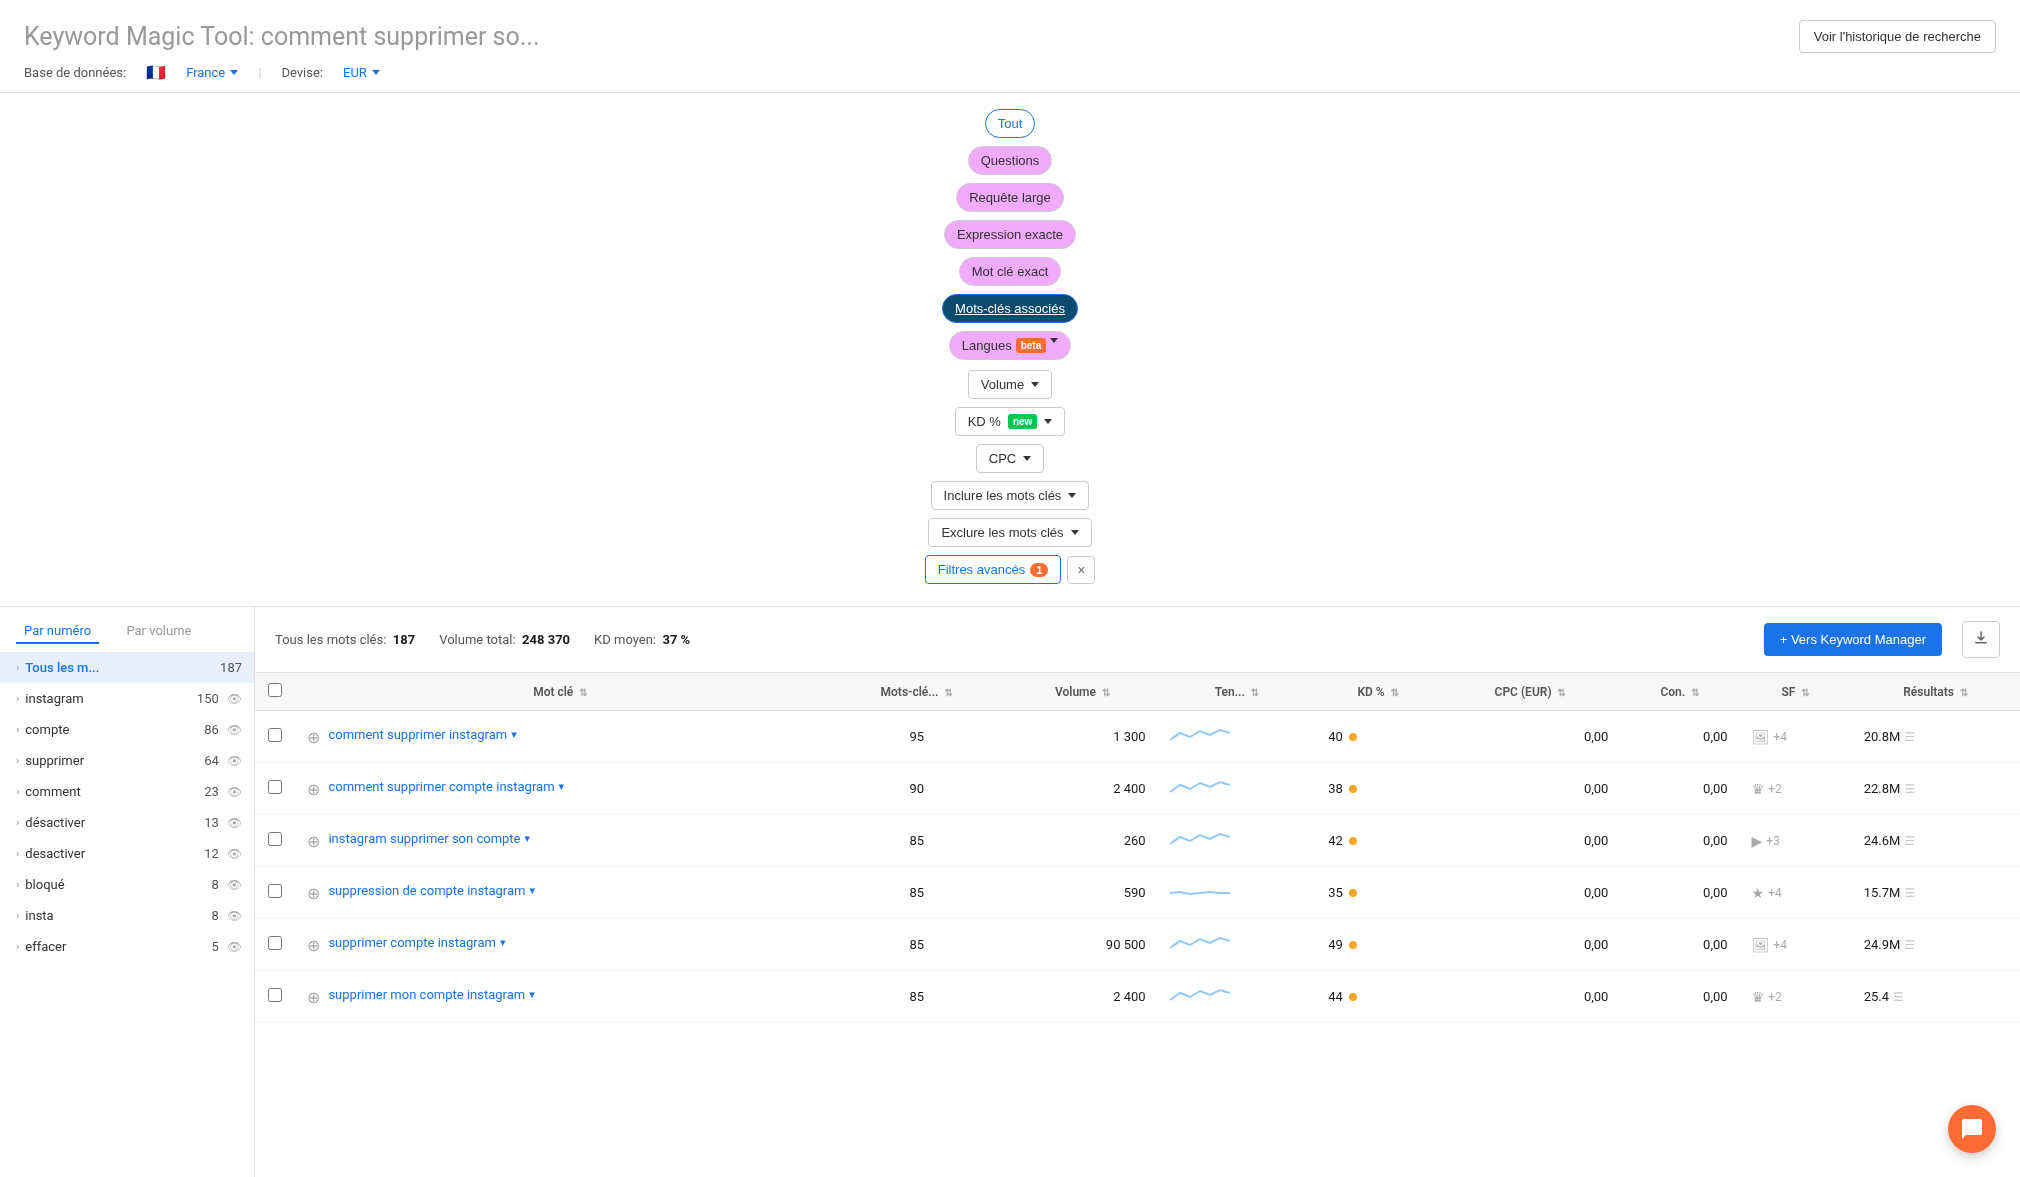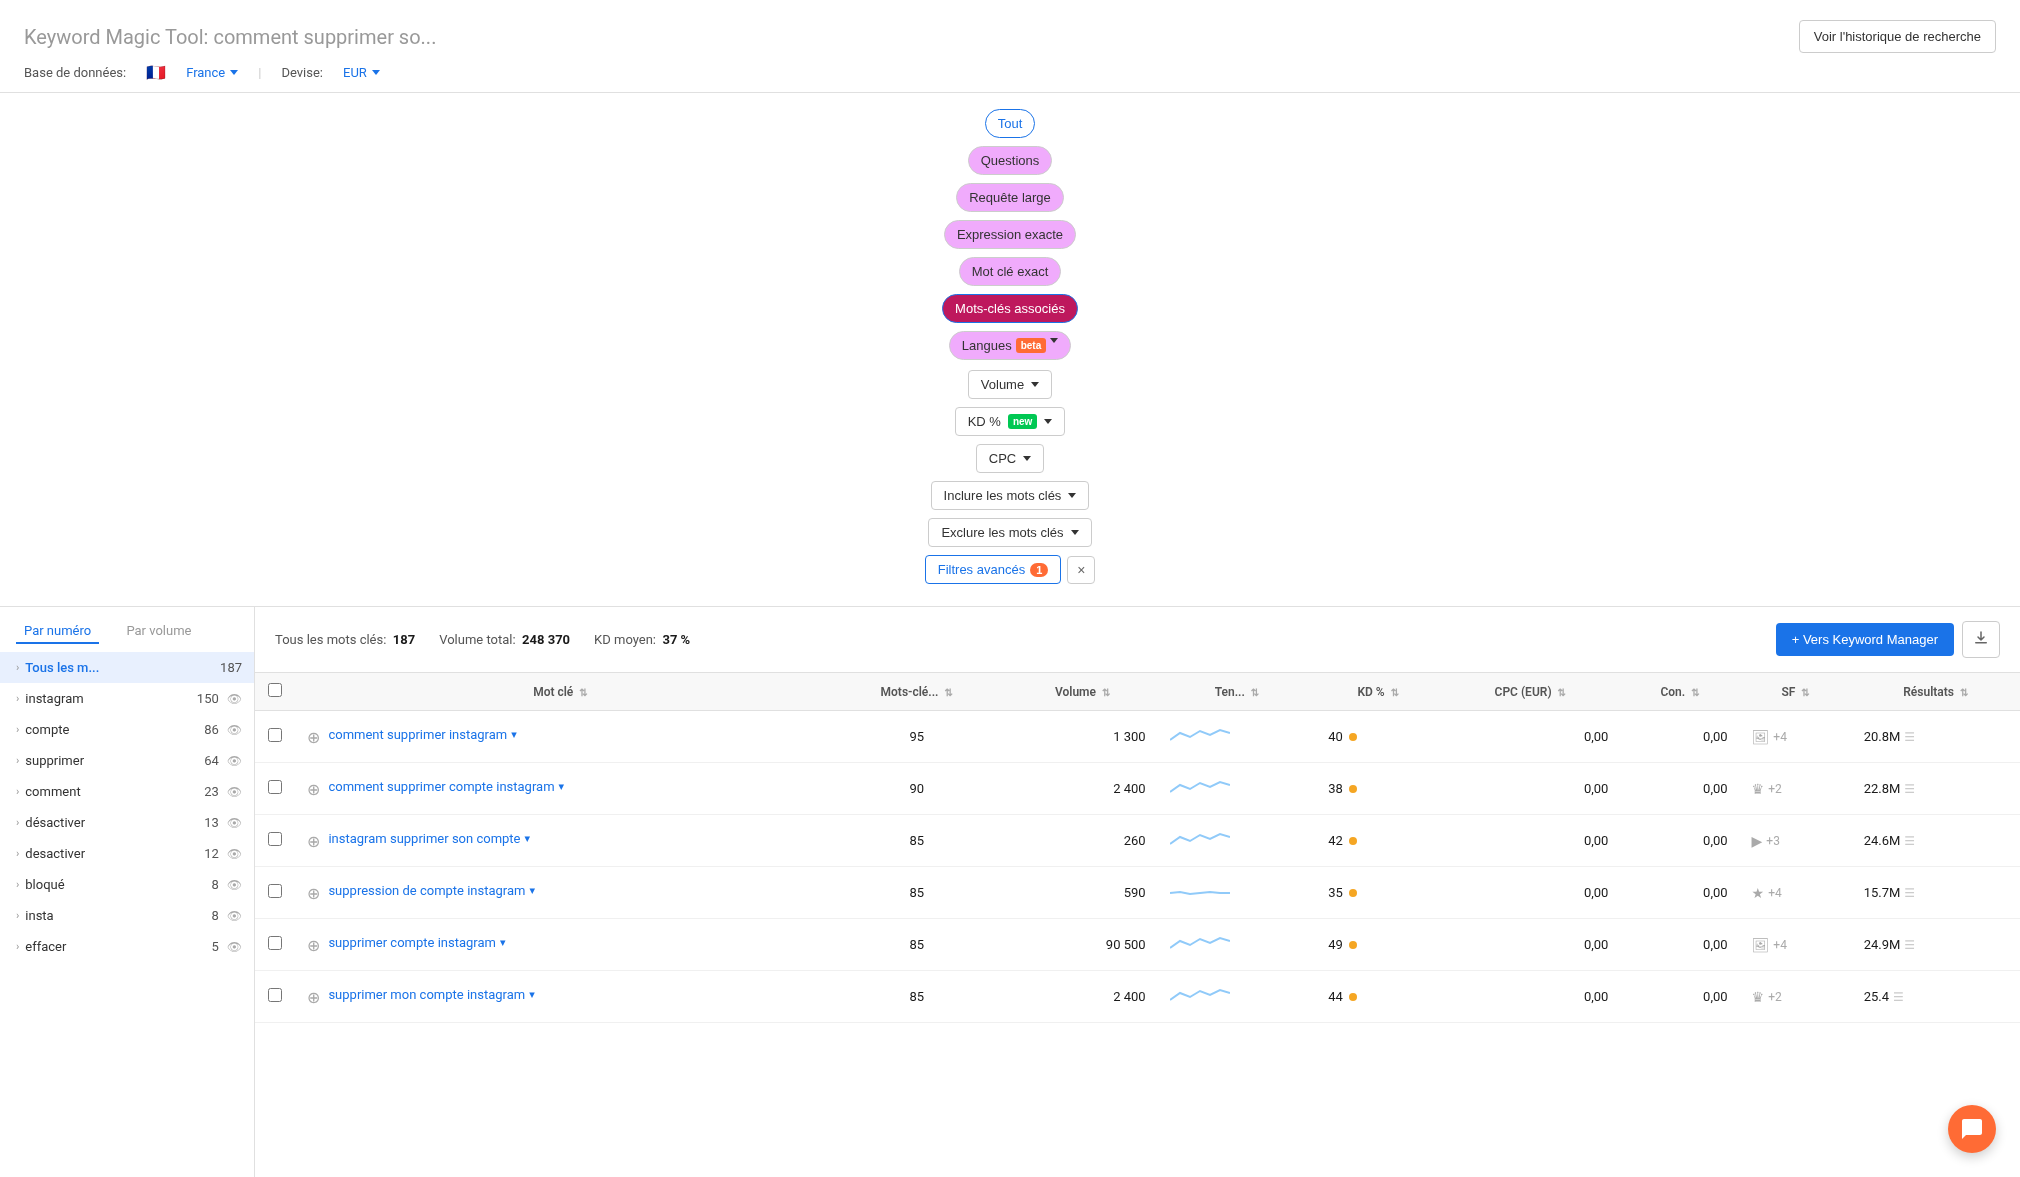--- a/index.html
+++ b/index.html
@@ -1,32 +1,32 @@
 <!DOCTYPE html>
 <html><head>
   <meta charset="utf-8">
   <style>
     * { box-sizing: border-box; margin: 0; padding: 0; }
     body { font-family: -apple-system, BlinkMacSystemFont, 'Segoe UI', Roboto, sans-serif; font-size: 14px; color: #1a1a1a; background: #fff; }
 
     .header { padding: 20px 24px 10px; border-bottom: 1px solid #e0e0e0; }
     .title-row { display: flex; align-items: center; justify-content: space-between; margin-bottom: 10px; }
-    .page-title { font-size: 20px; font-weight: 700; color: #1a1a1a; }
+    .page-title { font-size: 25px; font-weight: 700; color: #1a1a1a; }
     .page-title span { color: #999; font-weight: 400; }
     .history-btn { border: 1px solid #ccc; background: #fff; padding: 8px 14px; border-radius: 4px; cursor: pointer; font-size: 13px; color: #333; }
     .meta-row { display: flex; align-items: center; gap: 20px; font-size: 13px; color: #555; }
     .meta-row .flag { font-size: 16px; }
     .meta-link { color: #1a73e8; cursor: pointer; display: flex; align-items: center; gap: 3px; }
     .meta-sep { color: #ccc; }
 
     .filters-area { padding: 16px 24px 0; border-bottom: 1px solid #e0e0e0; }
     .filter-row { display: flex; align-items: center; gap: 8px; margin-bottom: 10px; flex-wrap: wrap; flex-direction: column; }
     .filter-btn { border: 1px solid #ccc; background: #f0abfc; padding: 6px 12px; border-radius: 20px; cursor: pointer; font-size: 13px; color: #333; white-space: nowrap; }
     .filter-btn.active { border-color: #1a73e8; color: #1a73e8; background: #fff; }
-    .filter-btn.highlighted { background: #be185d; color: #fff; border-color: #1a73e8; }
+    .filter-btn.highlighted { background: #0c4a6e; color: #fff; border-color: #1a73e8; text-decoration: underline; }
     .beta-badge { background: #ff6b35; color: #fff; font-size: 10px; font-weight: 700; padding: 2px 5px; border-radius: 3px; margin-left: 4px; }
     .filter-btn-drop { border: 1px solid #ccc; background: #fff; padding: 6px 12px; border-radius: 4px; cursor: pointer; font-size: 13px; color: #333; display: flex; align-items: center; gap: 5px; white-space: nowrap; }
     .new-badge { background: #00c853; color: #fff; font-size: 10px; font-weight: 700; padding: 2px 5px; border-radius: 3px; margin-left: 2px; }
     .advanced-filter-btn { border: 1px solid #1a73e8; background: #fff; padding: 6px 12px; border-radius: 4px; cursor: pointer; font-size: 13px; color: #1a73e8; display: flex; align-items: center; gap: 5px; }
     .count-badge { background: #ff6b35; color: #fff; font-size: 11px; font-weight: 700; padding: 1px 6px; border-radius: 10px; }
     .close-btn { border: 1px solid #ccc; background: #fff; width: 28px; height: 28px; border-radius: 4px; cursor: pointer; font-size: 14px; color: #666; display: flex; align-items: center; justify-content: center; }
 
     .content-area { display: flex; height: calc(100vh - 180px); min-height: 600px; }
 
     .sidebar { width: 255px; border-right: 1px solid #e0e0e0; padding: 0; overflow-y: auto; }
@@ -39,21 +39,21 @@
     .sidebar-chevron { color: #999; font-size: 11px; }
     .sidebar-label { color: #333; }
     .sidebar-item.active .sidebar-label { color: #1a73e8; font-weight: 500; }
     .sidebar-count { color: #555; font-size: 13px; }
     .sidebar-eye { color: #aaa; font-size: 12px; cursor: pointer; }
 
     .main-area { flex: 1; overflow: auto; }
     .stats-bar { display: flex; align-items: center; justify-content: space-between; padding: 14px 20px; }
     .stats-left { display: flex; align-items: center; gap: 24px; font-size: 13px; color: #555; }
     .stats-left strong { color: #1a1a1a; font-weight: 700; }
-    .stats-right { display: flex; align-items: center; gap: 8px; }
+    .stats-right { display: flex; align-items: center; gap: 20px; }
     .keyword-manager-btn { background: #1a73e8; color: #fff; border: none; padding: 9px 16px; border-radius: 4px; cursor: pointer; font-size: 13px; font-weight: 500; display: flex; align-items: center; gap: 6px; }
     .export-btn { border: 1px solid #ccc; background: #fff; padding: 8px 10px; border-radius: 4px; cursor: pointer; color: #555; }
 
     .table-wrap { overflow-x: auto; }
     table { width: 100%; border-collapse: collapse; }
     thead tr { background: #f8f8f8; border-top: 1px solid #e0e0e0; border-bottom: 1px solid #e0e0e0; }
     thead th { padding: 10px 12px; font-size: 12px; font-weight: 600; color: #555; text-align: left; white-space: nowrap; }
     thead th.sortable { cursor: pointer; text-align: center; }
     thead th:first-child { width: 40px; text-align: center; }
     tbody tr { border-bottom: 1px solid #f0f0f0; }

